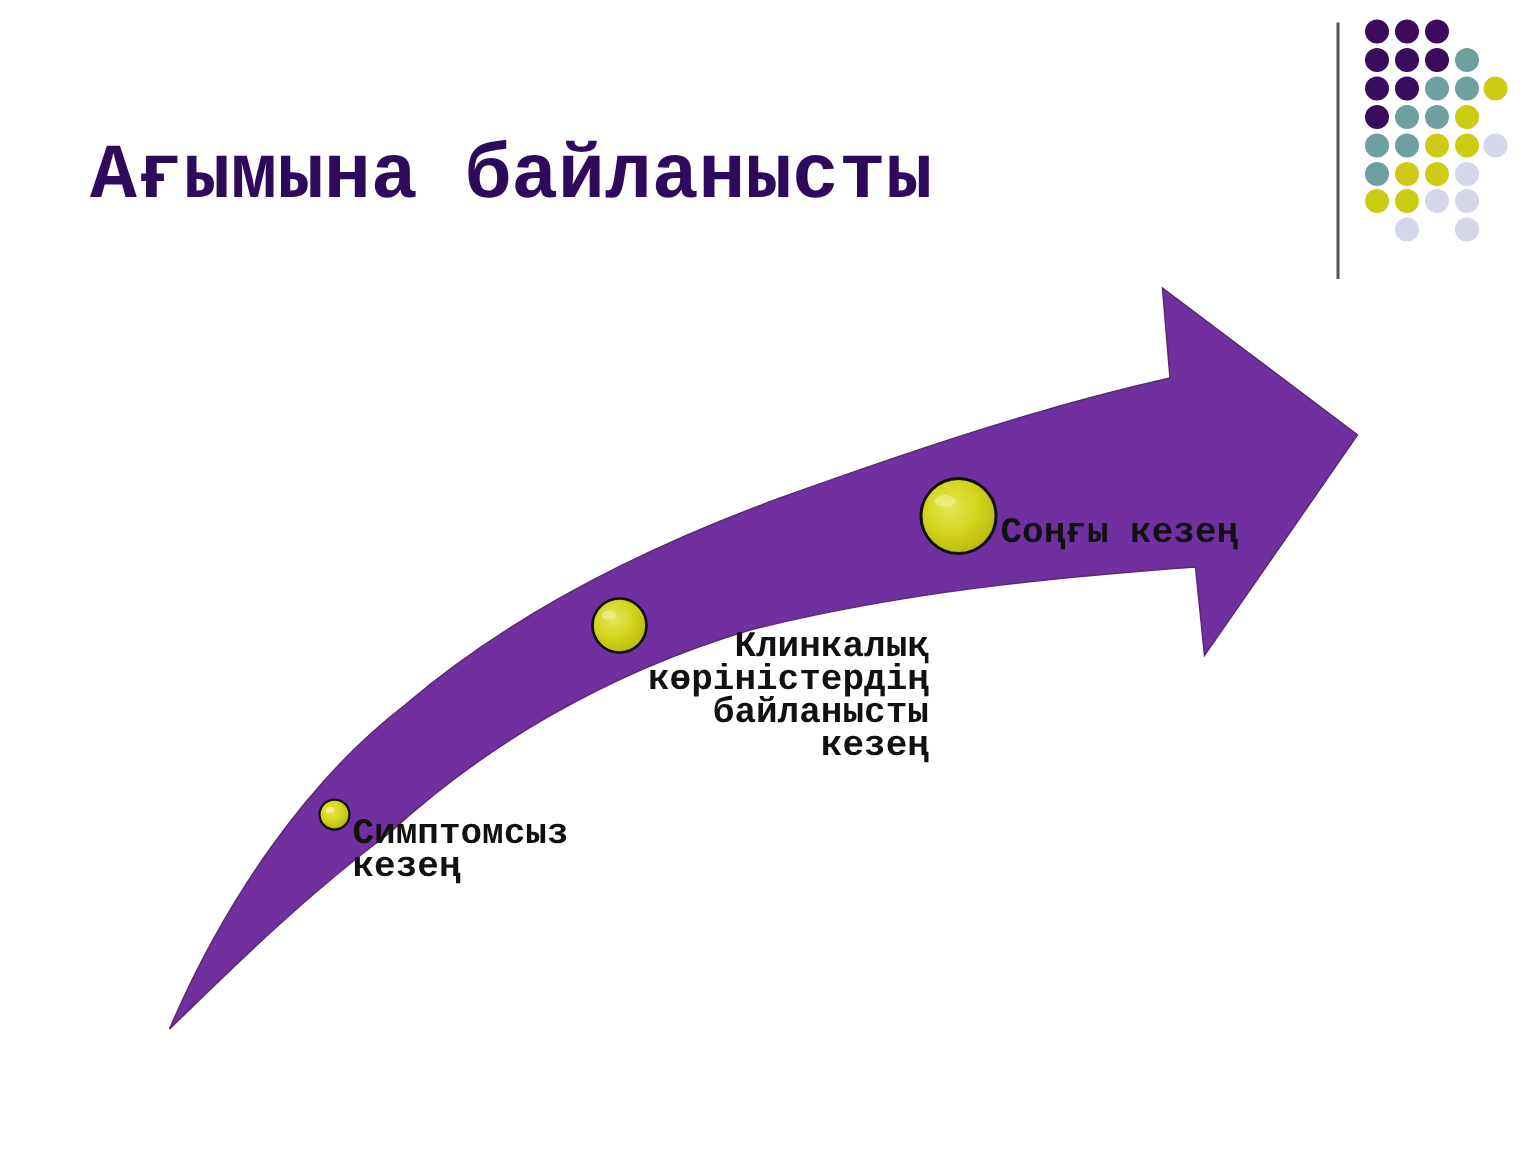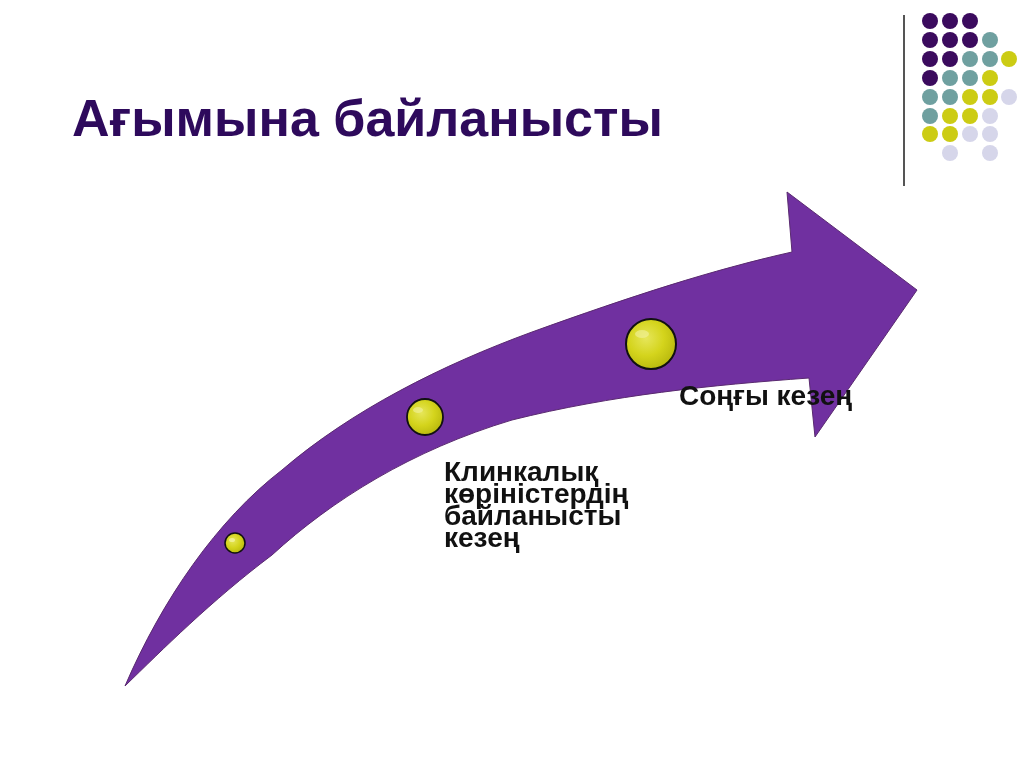--- a/index.html
+++ b/index.html
@@ -9,23 +9,24 @@
     }
     body {
       width: 1024px;
       height: 767px;
       position: relative;
       overflow: hidden;
       font-family: "Liberation Sans", sans-serif;
     }
     .slide {
       position: absolute;
-      left: 12px; top: 0;
+      left: 0; top: 0;
       width: 900px; height: 767px;
       background: #ffffff;
+      font-family: Liberation Mono, monospace;
     }
     .title {
       position: absolute;
       left: 60px;
       top: 92px;
       margin: 0;
       font-size: 52px;
       font-weight: bold;
       color: #2e0a5c;
       letter-spacing: 0px;
@@ -46,26 +47,25 @@
       height: 16px;
       border-radius: 50%;
     }
     .diagram {
       position: absolute;
       left: 0; top: 0;
       width: 1024px; height: 767px;
     }
     .stage-label {
       position: absolute;
-      font-size: 28px;
+      font-size: 24px;
       font-weight: bold;
       color: #111111;
       line-height: 22px;
       white-space: nowrap;
-      margin-top: 40px;
     }
   </style>
 </head>
 <body>
 
 <div class="slide">
 
   <h1 class="title">Ағымына байланысты</h1>
 
   <div class="deco-line"></div>
@@ -131,22 +131,26 @@
     <g>
       <circle cx="413" cy="417" r="18" fill="url(#markerGrad)" stroke="#111" stroke-width="1.8"></circle>
       <ellipse cx="406" cy="410" rx="5" ry="3" fill="#f2f2a0" opacity="0.6"></ellipse>
     </g>
     <g>
       <circle cx="639" cy="344" r="25" fill="url(#markerGrad)" stroke="#111" stroke-width="2"></circle>
       <ellipse cx="630" cy="334" rx="7" ry="4" fill="#f2f2a0" opacity="0.6"></ellipse>
     </g>
   </svg>
 
+  <div class="stage-label" style="left:235px; top:546px;">
+    <div>Симптомсыз</div>
+    <div>кезең</div>
+  </div>
 
-  <div class="stage-label" style="left:432px; top:421px;">
+  <div class="stage-label" style="left:432px; top:421px;text-align:right;">
     <div>Клинкалық</div>
     <div>көріністердің</div>
     <div>байланысты</div>
     <div>кезең</div>
   </div>
 
   <div class="stage-label" style="left:667px; top:345px;">
     <div>Соңғы кезең</div>
   </div>
 

